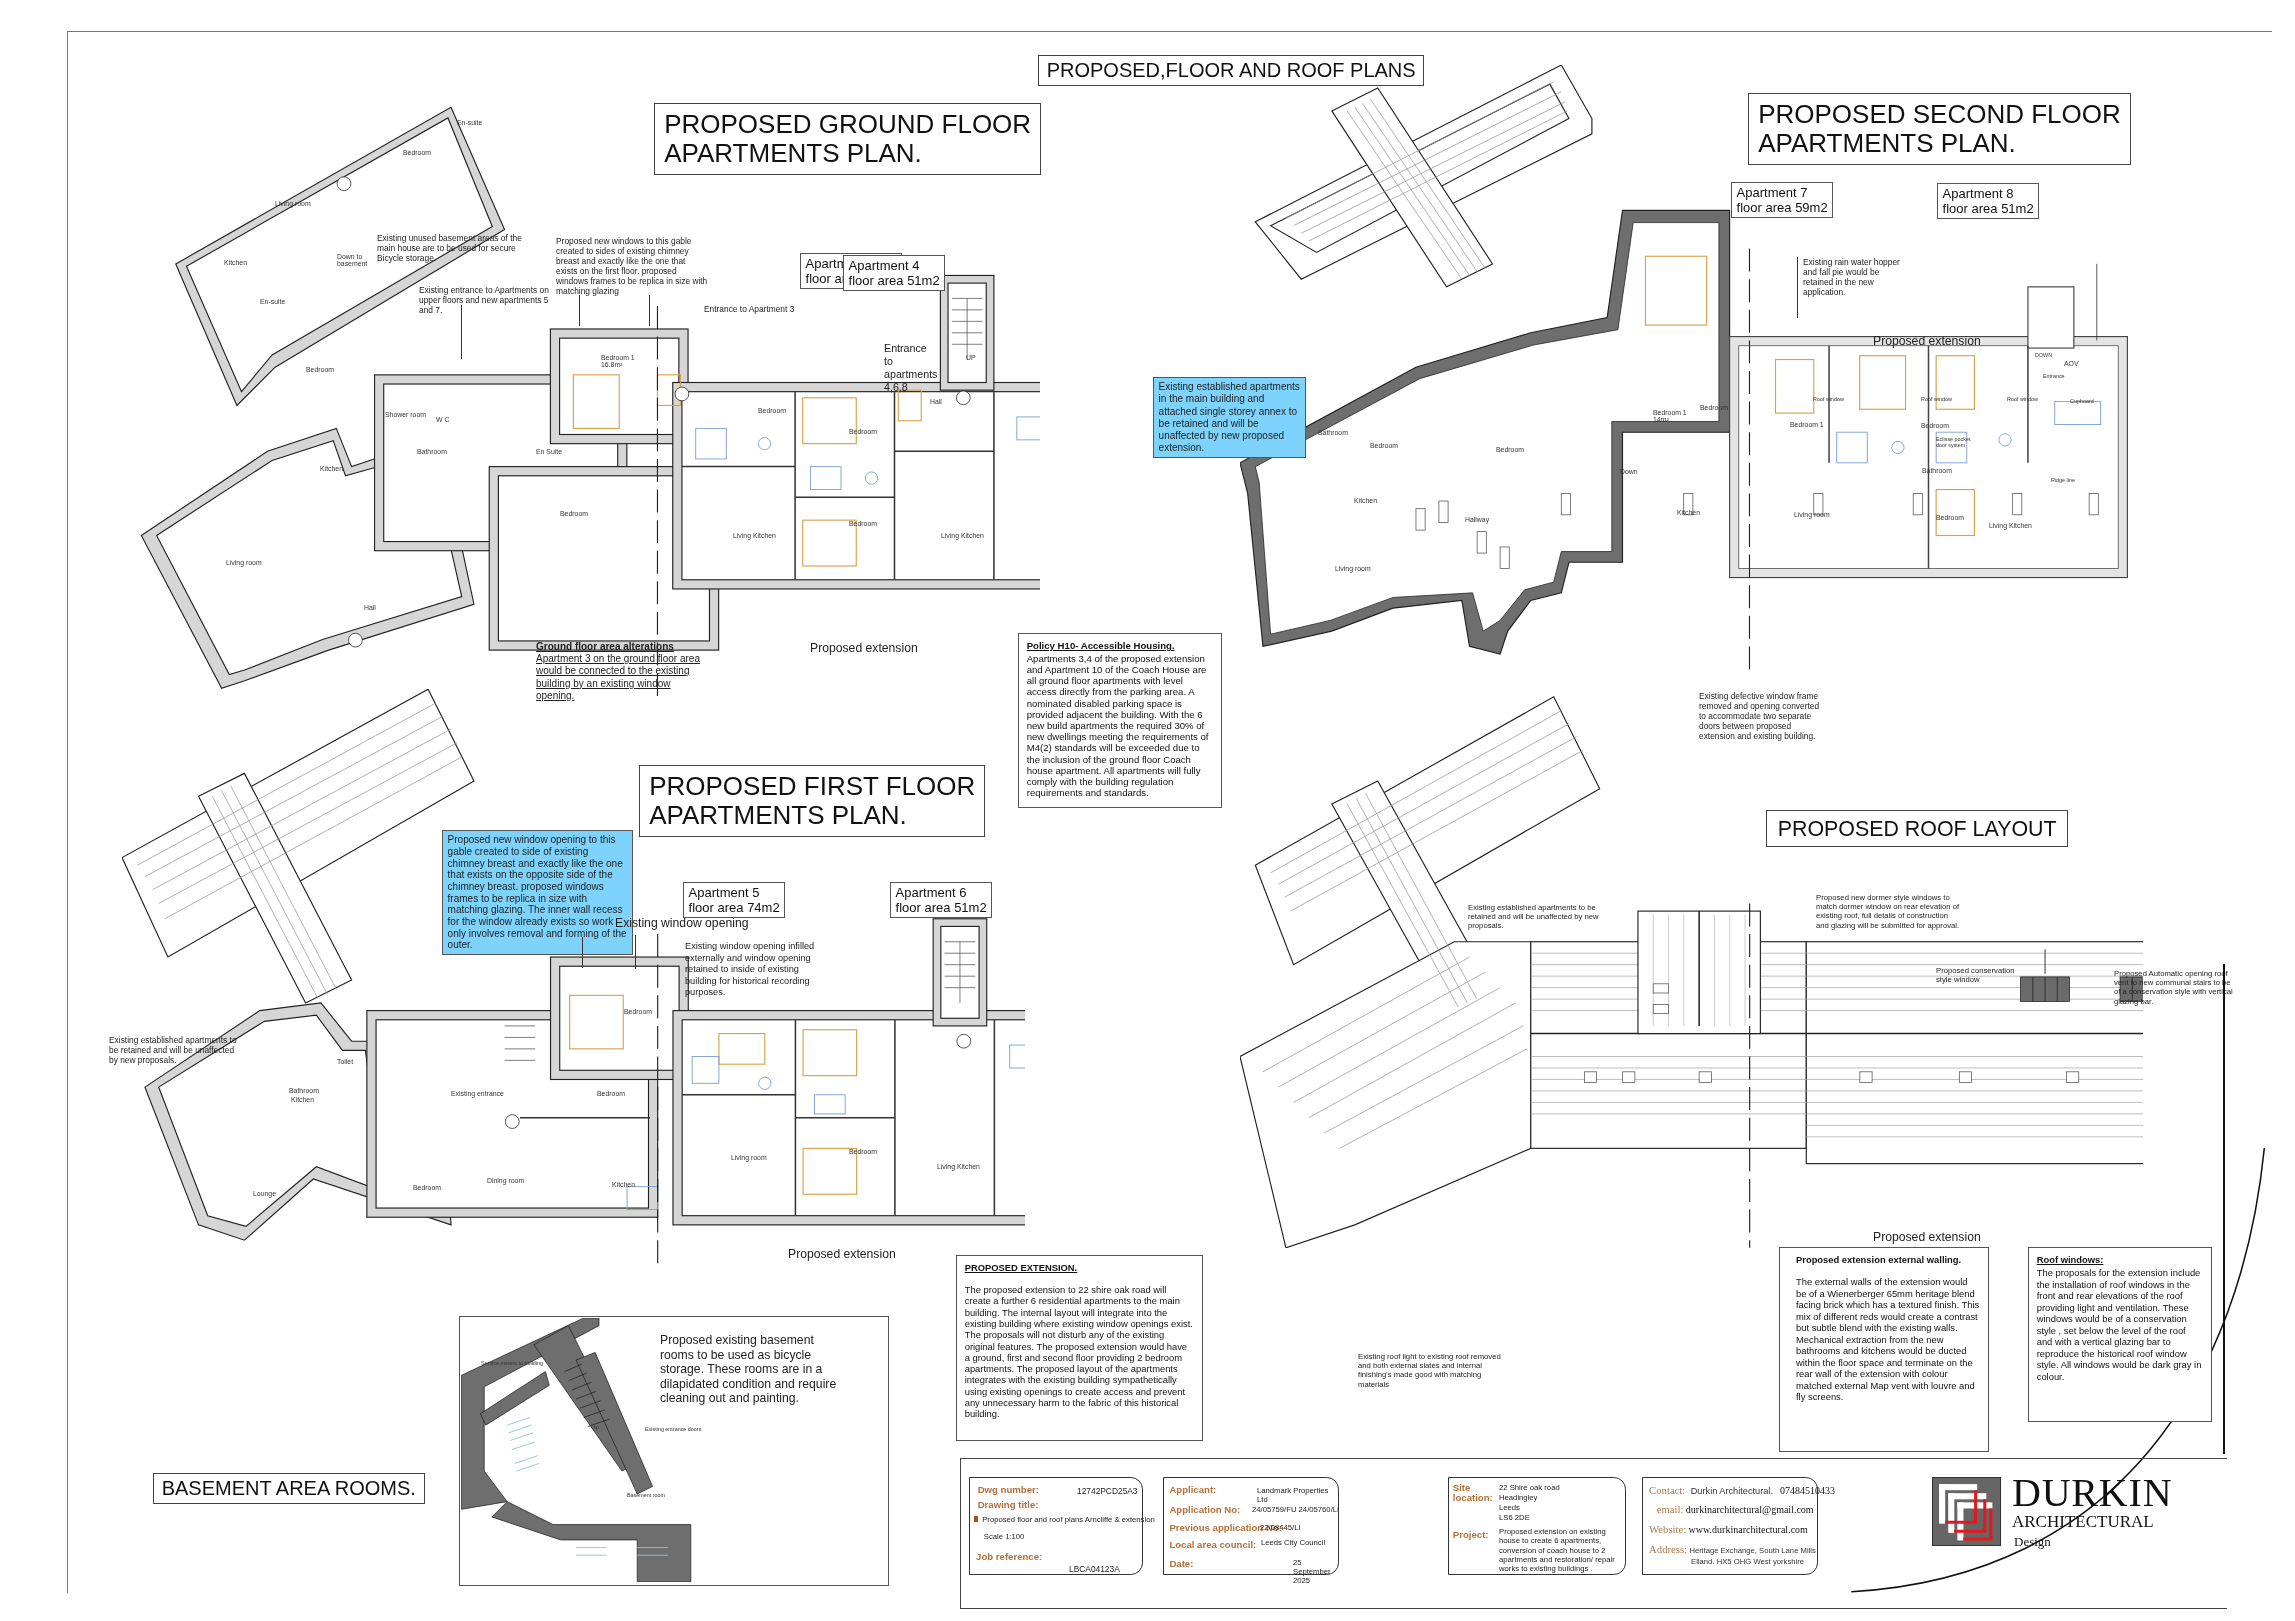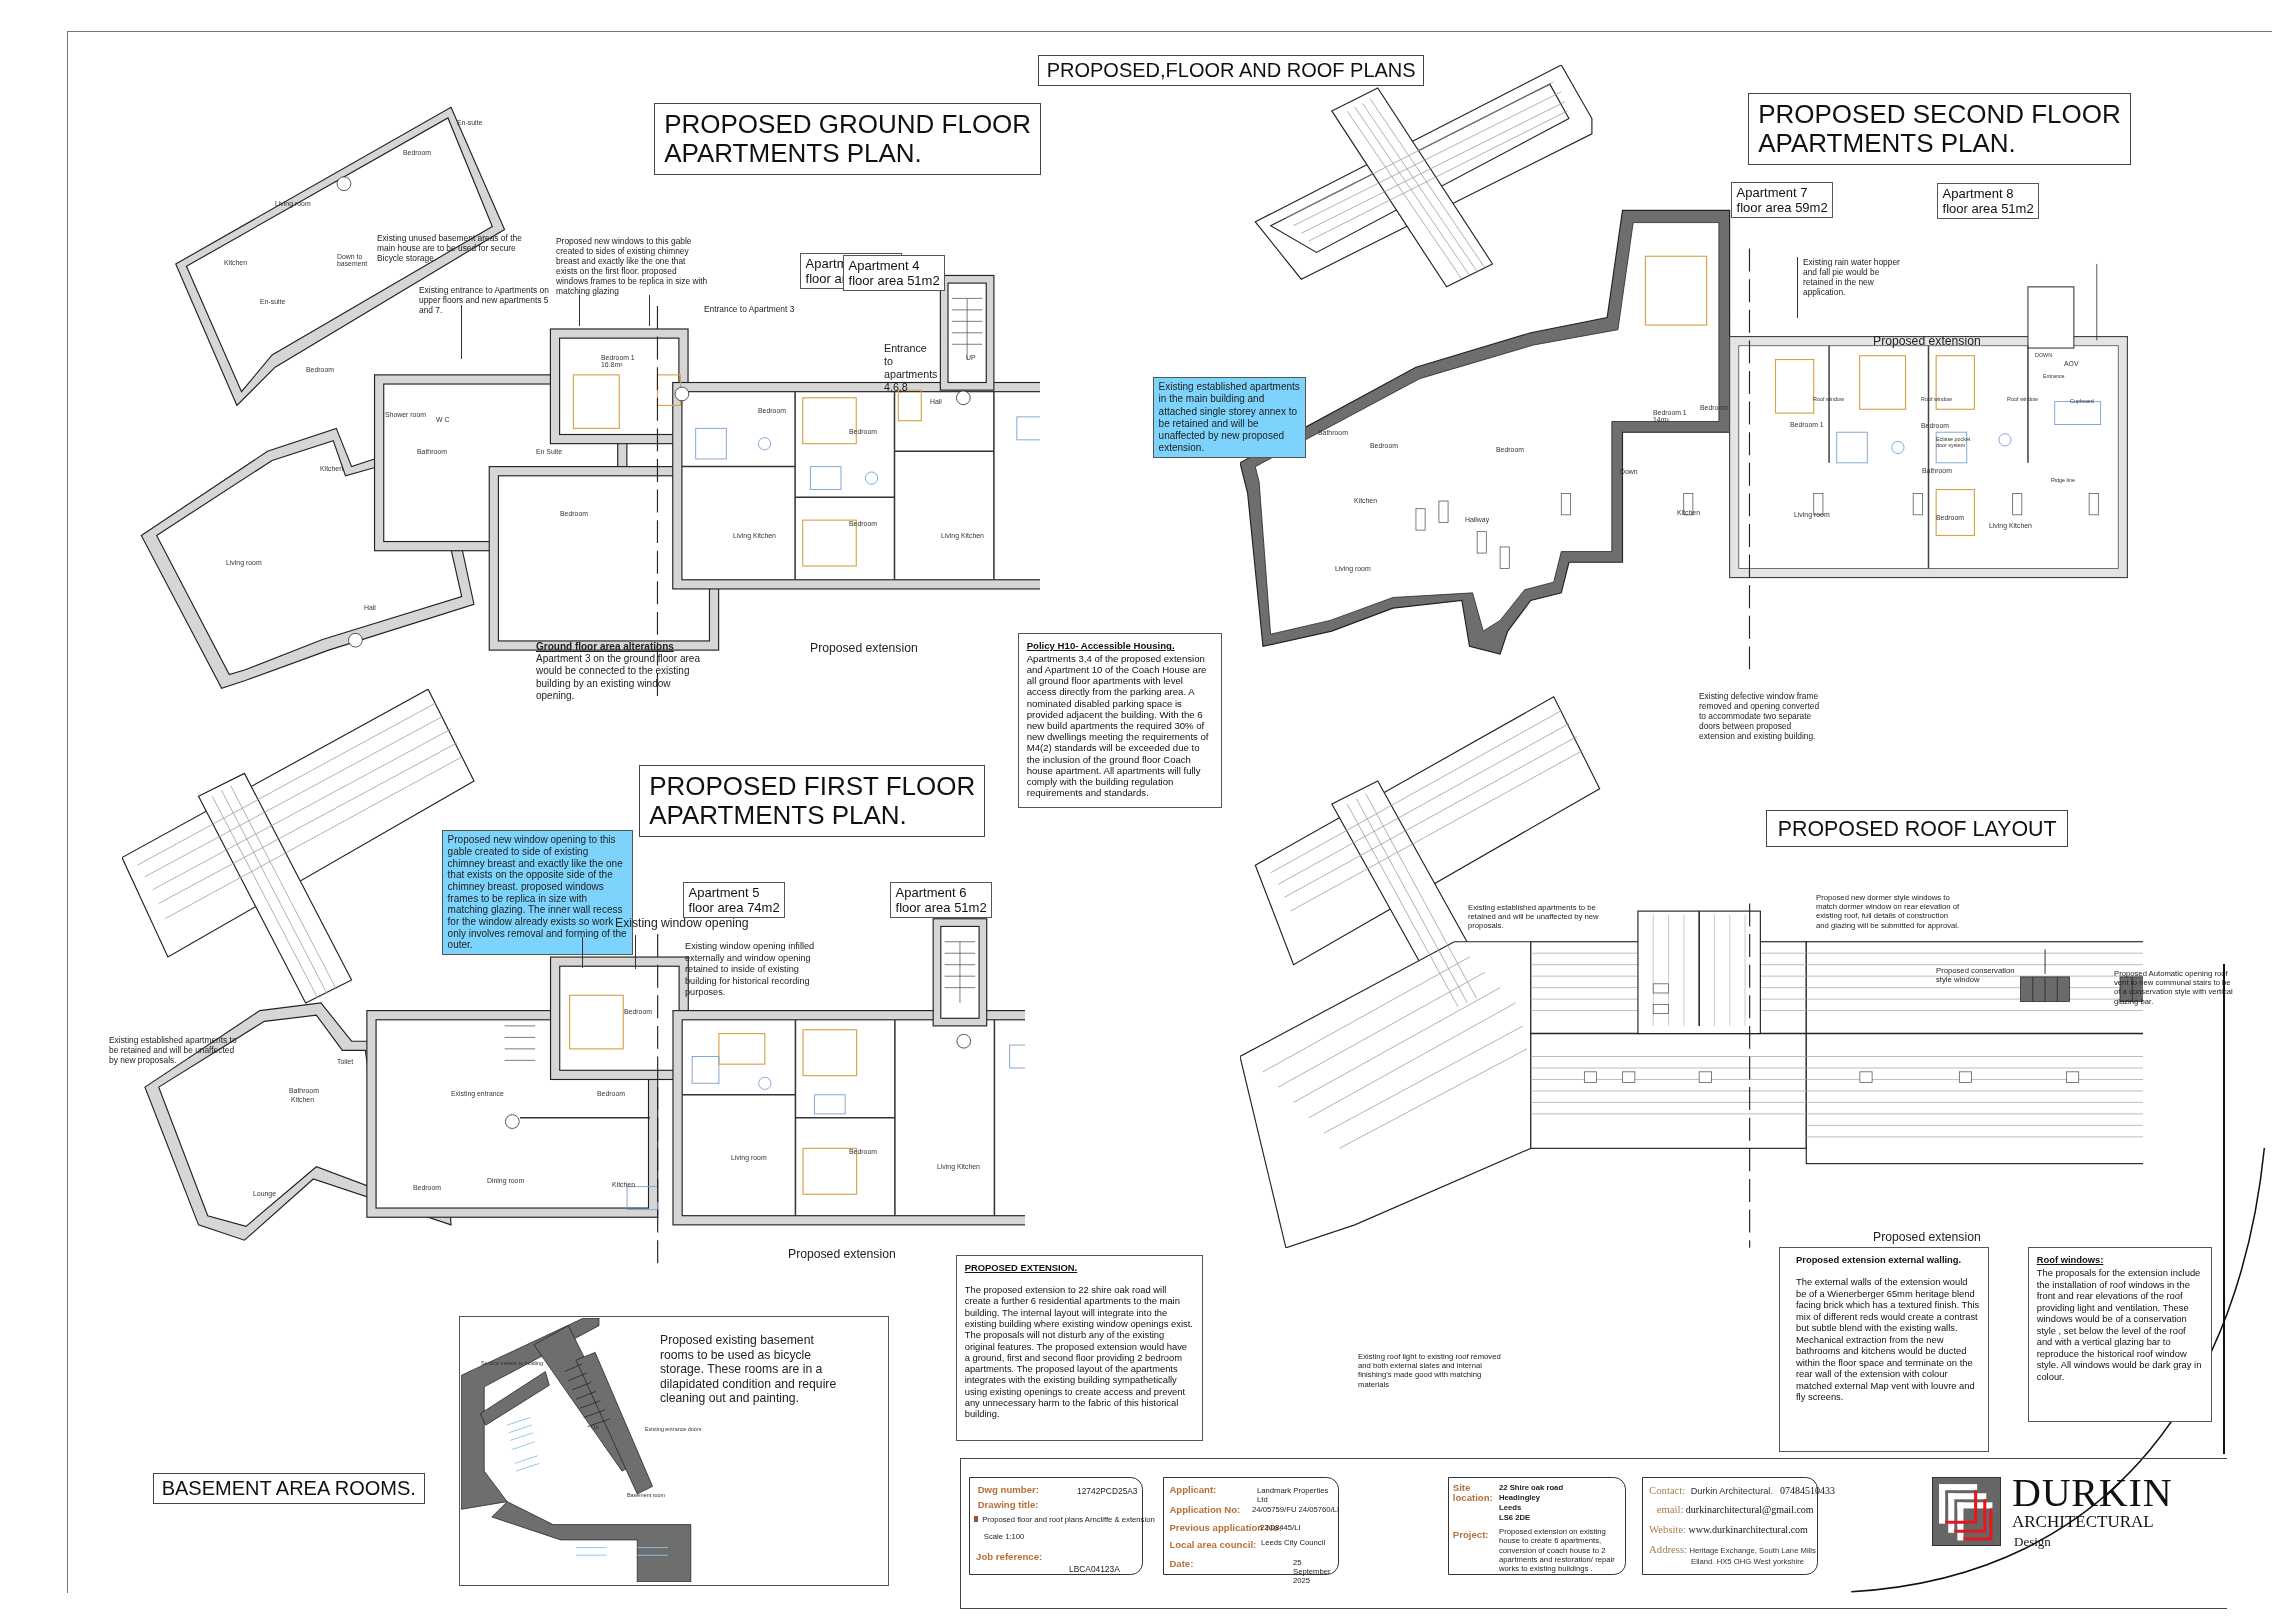--- a/index.html
+++ b/index.html
@@ -146,21 +146,21 @@
 <div class="note" style="left:704px;top:304px;">Entrance to Apartment 3</div>
 <div class="apt-box" style="left:800px;top:253px;">
   <div>Apartment 3</div>
   <div>floor area 52m2</div>
 </div>
 <div class="apt-box" style="left:843px;top:255px;">
   <div>Apartment 4</div>
   <div>floor area 51m2</div>
 </div>
 <div class="note lg" style="left:884px;top:342px;width:54px;font-size:10.7px;line-height:13px;">Entrance to apartments 4,6,8</div>
-<div class="note md" style="left:536px;top:641px;width:172px;">
+<div class="note md" style="left:536px;top:641px;width:172px;text-decoration:underline;">
   <b class="u">Ground floor area alterations</b><br>
   <span>Apartment 3 on the ground floor area would be connected to the existing building by an existing window opening.</span>
 </div>
 <div class="note lg" style="left:810px;top:641px;">Proposed extension</div>
 
 <div class="text-panel" style="left:1018px;top:633px;width:187px;height:161px;font-size:9.6px;line-height:11.2px;">
   <span class="hd">Policy H10- Accessible Housing.</span>
   <span>Apartments 3,4 of the proposed extension and Apartment 10 of the Coach House are all ground floor apartments with level access directly from the parking area. A nominated disabled parking space is provided adjacent the building. With the 6 new build apartments the required 30%  of new dwellings meeting the requirements of M4(2) standards will be exceeded due to the inclusion of the ground floor Coach house apartment. All apartments will fully comply with the building regulation requirements  and standards.</span>
 </div>
 
@@ -560,21 +560,21 @@
   <div class="abs lbl" style="left:5.4px;top:44px;">Previous application No:</div>
   <div class="abs val" style="left:96px;top:45px;font-size:7.7px;text-align:center;">22/08445/LI</div>
   <div class="abs lbl" style="left:5.4px;top:61px;">Local area council:</div>
   <div class="abs val" style="left:97px;top:60px;font-size:7.7px;">Leeds City Council</div>
   <div class="abs lbl" style="left:5.4px;top:80px;">Date:</div>
   <div class="abs val" style="left:97px;top:80px;font-size:7.7px;margin-left:32px;">25 September 2025</div>
 </div>
 
 <div class="tb-card" style="left:1448px;width:176px;">
   <div class="abs lbl" style="left:3.8px;top:4.6px;width:38px;line-height:10.7px;">Site location:</div>
-  <div class="abs val" style="left:50px;top:4.6px;line-height:10px;font-size:7.7px;font-weight:bold;">
+  <div class="abs val" style="left:50px;top:4.6px;line-height:10px;font-size:7.7px;">
     <div>22 Shire oak road</div>
     <div>Headingley</div>
     <div>Leeds</div>
     <div>LS6 2DE</div>
   </div>
   <div class="abs lbl" style="left:3.8px;top:51px;">Project:</div>
   <div class="abs val" style="left:50px;top:49px;width:122px;line-height:9.3px;font-size:7.7px;">Proposed extension on existing house to create 6 apartments, conversion of coach house to 2 apartments and restoration/ repair works to existing buildings .</div>
 </div>
 
 <div class="tb-card" style="left:1642px;width:174px;">

